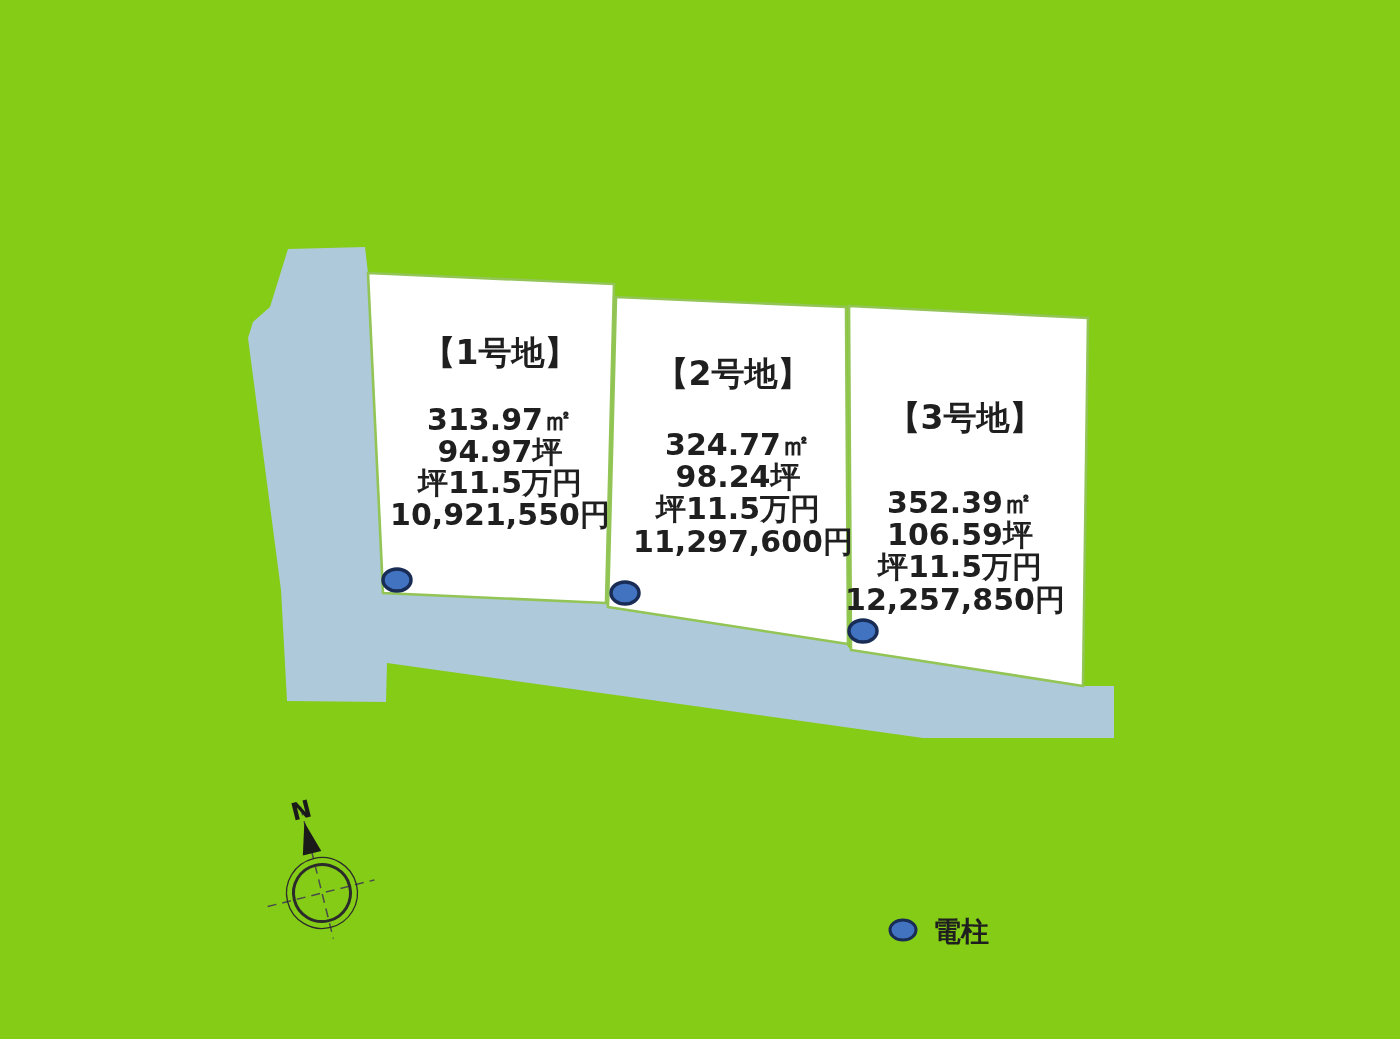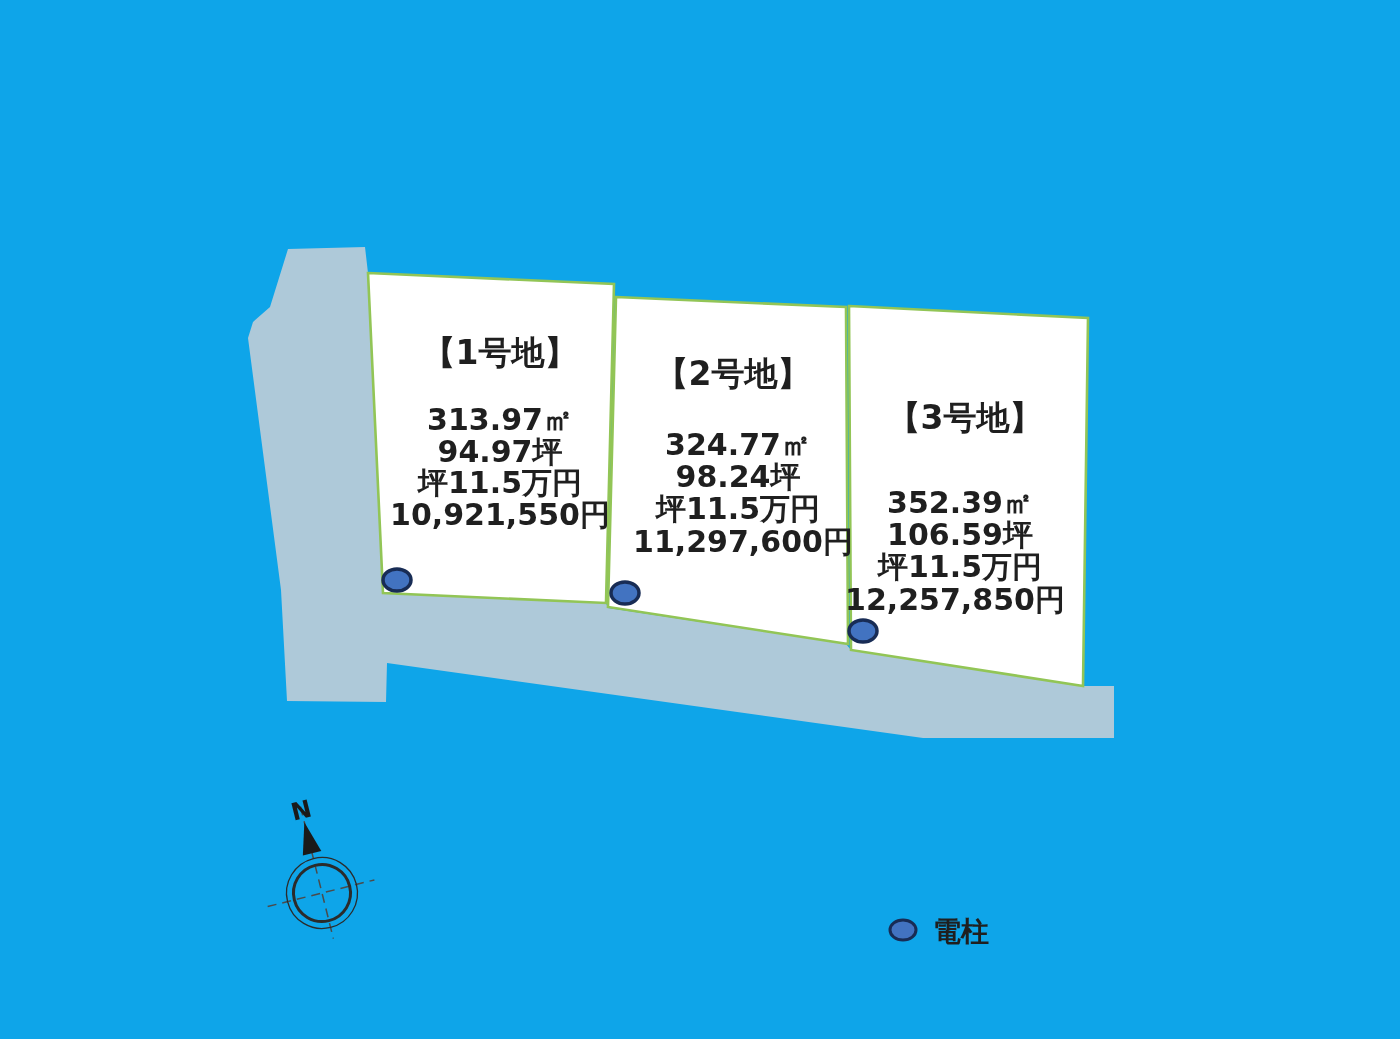--- a/index.html
+++ b/index.html
@@ -4,21 +4,21 @@
 <style>
   html, body {
     margin: 0;
     padding: 0;
     background: #ffffff;
   }
   .canvas {
     position: relative;
     width: 1400px;
     height: 1039px;
-    background: #0ea5e9;
+    background: #84cc16;
     overflow: hidden;
     font-family: "DejaVu Sans", "Liberation Sans", sans-serif;
   }
   svg { display: block; }
   .plot-label {
     font-family: "DejaVu Sans", "Liberation Sans", sans-serif;
     font-size: 33px;
     font-weight: 700;
   }
   .plot-detail {

